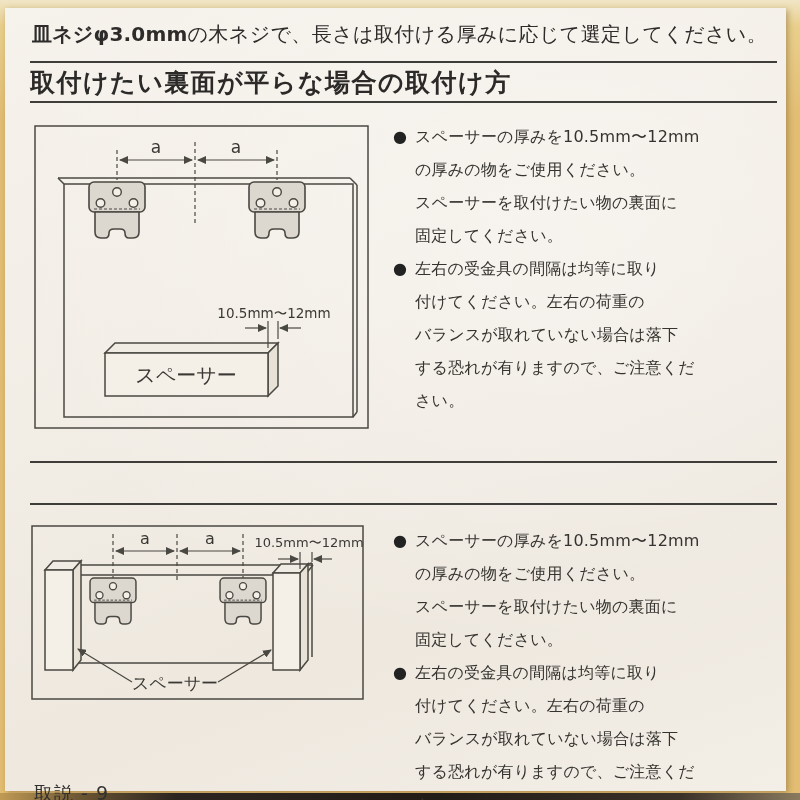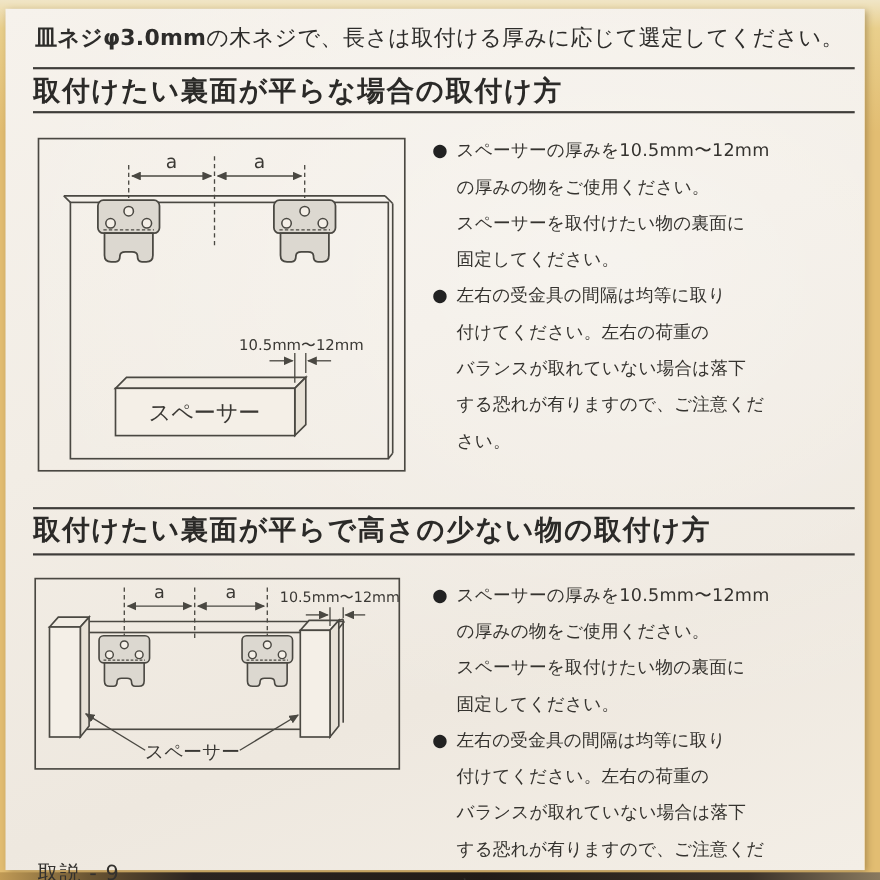--- a/index.html
+++ b/index.html
@@ -125,21 +125,20 @@
       <span class="marker">●</span>
       <span class="btext">左右の受金具の間隔は均等に取り
 付けてください。左右の荷重の
 バランスが取れていない場合は落下
 する恐れが有りますので、ご注意くだ
 さい。</span>
     </div>
   </div>
 
   <div class="rule" style="top:461px"></div>
-  <div class="sec-head" style="top:465px">取付けたい裏面が平らで高さの少ない物の取付け方</div>
   <div class="rule" style="top:503px"></div>
 
   <svg width="345" height="185" viewBox="0 0 345 185" style="left:28px;top:521px">
     <defs>
       <marker id="arr2" markerWidth="9" markerHeight="8" refX="8" refY="4" orient="auto-start-reverse" markerUnits="userSpaceOnUse">
         <path d="M0,0 L9,4 L0,8 Z" fill="#4a4842"></path>
       </marker>
       <g id="bracket2">
         <rect x="-28" y="0" width="56" height="30" rx="5" fill="#dcd8d0" stroke="#4a4842" stroke-width="1.8"></rect>
         <path d="M-22,30 L-22,50 Q-22,56 -16,56 L-12,56 Q-8,56 -8,51 Q-8,47 -3,47 L3,47 Q8,47 8,51 Q8,56 12,56 L16,56 Q22,56 22,50 L22,30 Z" fill="#dcd8d0" stroke="#4a4842" stroke-width="1.8"></path>

